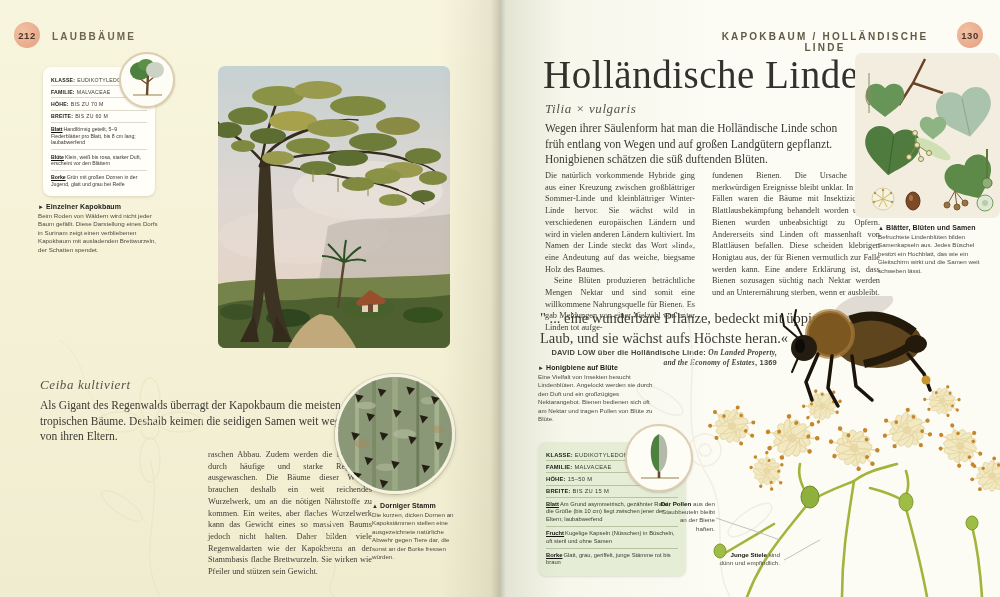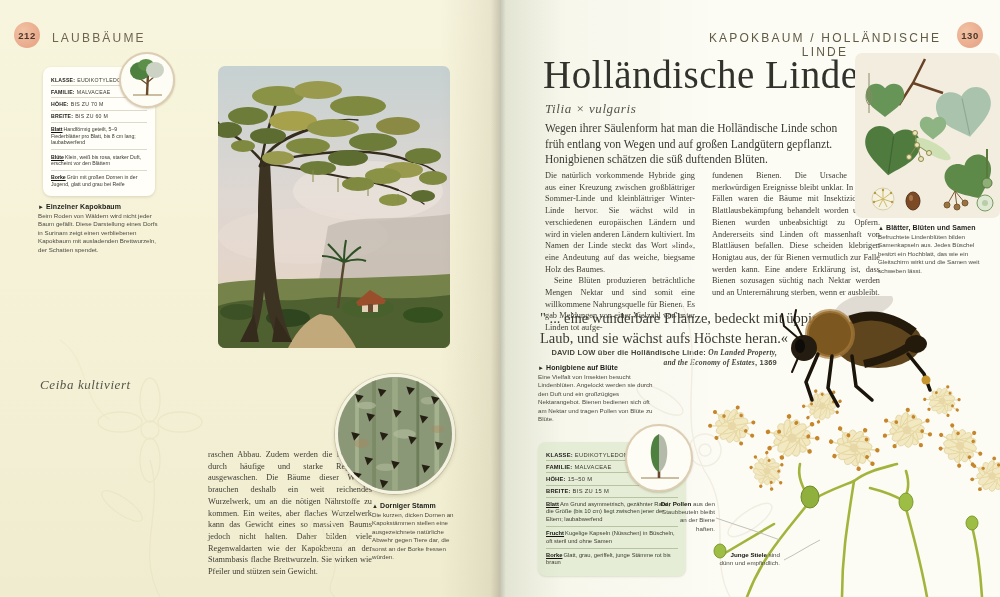--- a/index.html
+++ b/index.html
@@ -8,21 +8,21 @@
     -webkit-font-smoothing:antialiased;}
   .page{position:absolute;top:0;height:597px;}
   .page-left{left:0;width:500px;background:linear-gradient(180deg,#f8f5de 0%,#f4f1d6 55%,#efecd0 100%);}
   .page-right{left:500px;width:500px;background:linear-gradient(90deg,#edf0df 0px,#f7f7ec 70px,#fcfbf4 220px,#fcfbf4 100%);}
   .gutter{position:absolute;left:440px;top:0;width:120px;height:597px;z-index:30;pointer-events:none;
     background:linear-gradient(90deg,rgba(0,0,0,0) 0%,rgba(100,85,55,.10) 42%,rgba(60,50,35,.24) 50%,rgba(100,85,55,.08) 55%,rgba(0,0,0,0) 100%);}
   .abs{position:absolute;}
   
   .badge{width:26px;height:26px;border-radius:50%;background:radial-gradient(circle at 35% 35%,#f2c2a4,#e9a98b 70%);
     display:flex;align-items:center;justify-content:center;font-weight:bold;font-size:9.5px;color:#4a382c;letter-spacing:.5px;z-index:5;}
-  .section-label{font-size:12px;font-weight:normal;letter-spacing:2.2px;color:#6e6550;}
+  .section-label{font-size:10px;font-weight:bold;letter-spacing:2.2px;color:#6e6550;}
   .section-label.right{color:#5f5b45;text-align:center;}
   
   .big-title{font-family:"Liberation Serif",serif;font-weight:400;font-size:39px;color:#32322d;letter-spacing:.5px;line-height:44px;}
   .latin{font-family:"Liberation Serif",serif;font-style:italic;font-size:13px;color:#55534a;letter-spacing:.6px;}
   .intro{font-family:"Liberation Serif",serif;font-size:11.5px;line-height:15.6px;color:#3a3933;}
   .bodytext{font-family:"Liberation Serif",serif;font-size:8.3px;line-height:11.7px;text-align:justify;color:#403d33;}
   .bodytext p{margin:0;}
   .bodytext p.indent{text-indent:9px;}
   
   .caption{z-index:6;}
@@ -178,20 +178,21 @@
           <ellipse cx="25" cy="80" rx="12" ry="6" fill="#7f8a40"></ellipse>
             <ellipse cx="140" cy="118" rx="16" ry="7" fill="#7f8a40"></ellipse>
           <ellipse cx="205" cy="130" rx="12" ry="6" fill="#5d6c30"></ellipse>
             <ellipse cx="175" cy="134" rx="14" ry="6" fill="#8a9246"></ellipse>
         </g>
         <path d="M120 112 v14 M150 118 v12 M95 104 v12 M180 128 v10" stroke="#8a8a4c" stroke-width="1"></path>
       </svg>
     </div>
 
     <div class="abs latin" style="left:40px;top:377px;">Ceiba kultiviert</div>
+    <div class="abs intro" style="left:40px;top:398px;width:306px;">Als Gigant des Regenwalds überragt der Kapokbaum die meisten tropischen Bäume. Deshalb keimen die seidigen Samen weit weg von ihren Eltern.</div>
 
     <div class="abs bodytext" style="left:40px;top:449px;width:160px;">
     </div>
     <div class="abs bodytext" style="left:208px;top:449px;width:164px;">
       <p>raschen Abbau. Zudem werden die Nährstoffe durch häufige und starke Regenfälle ausgewaschen. Die Bäume dieser Wälder brauchen deshalb ein weit reichendes Wurzelwerk, um an die nötigen Nährstoffe zu kommen. Ein weites, aber flaches Wurzelwerk kann das Gewicht eines so massiven Baums jedoch nicht halten. Daher bilden viele Regenwaldarten wie der Kapokbaum an der Stammbasis flache Brettwurzeln. Sie wirken wie Pfeiler und stützen sein Gewicht.</p>
     </div>
 
     <div class="abs round-photo" style="left:335px;top:374px;width:114px;height:114px;">
       <svg width="114" height="114" viewBox="0 0 120 120">
         <rect width="120" height="120" fill="#8a9878"></rect>

